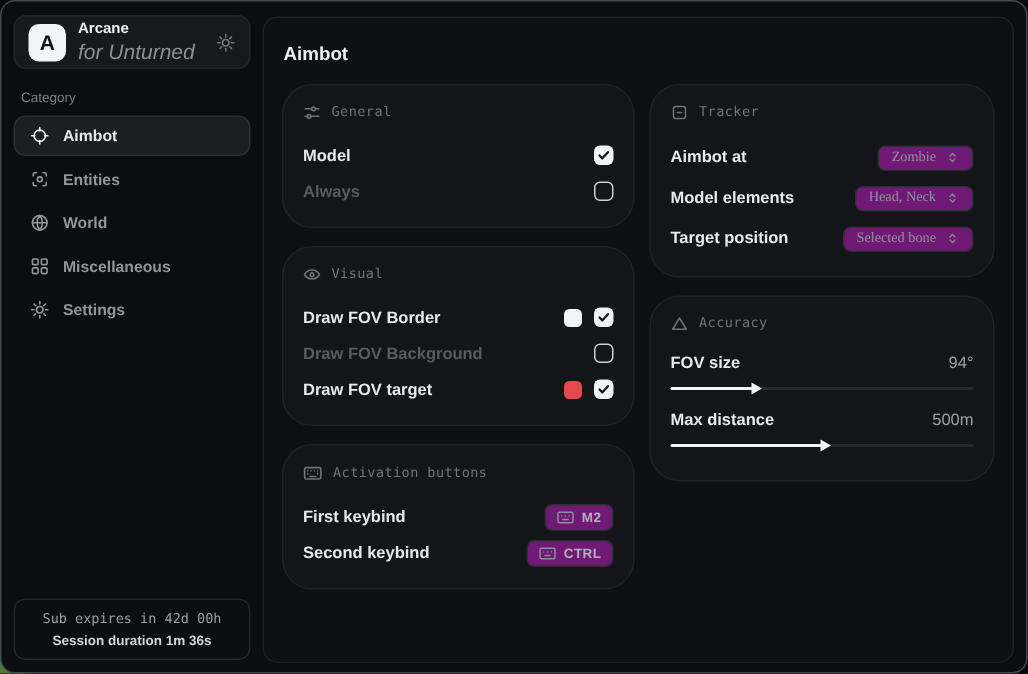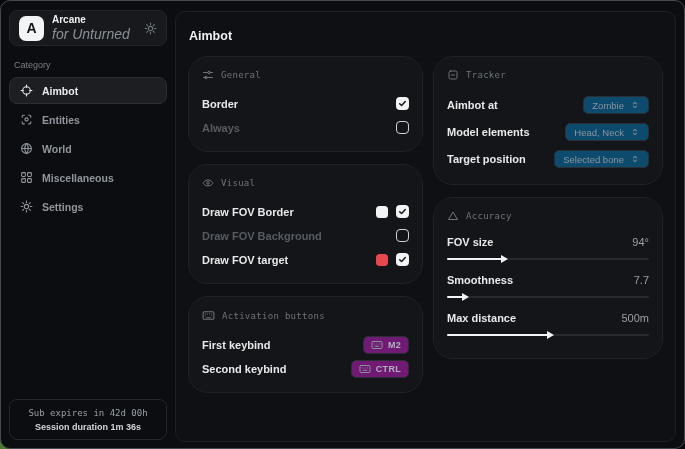--- a/index.html
+++ b/index.html
@@ -51,22 +51,22 @@
   
   .checkbox { width:13px; height:13px; border-radius:4px; cursor:pointer;
     display:flex; align-items:center; justify-content:center; }
   .checkbox.checked { background:#f2f3f5; }
   .checkbox.unchecked { border:1.5px solid #ced2d7; background:transparent; }
   .swatch { width:12px; height:12px; border-radius:3.5px; cursor:pointer; }
   .keybadge { display:flex; align-items:center; gap:5px; background:#701a75;
     border:1px solid #2b2e33; border-radius:5px; padding:2px 7px; cursor:pointer; }
   .keybadge .kicon { display:flex; color:#8a9097; }
   .keybadge .ktext { font-size:9px; font-weight:700; color:#aeb3ba; letter-spacing:.3px; }
-  .dropdown { display:flex; align-items:center; gap:6px; background:#0c4a6e;
-    border:1px solid #2b2e33; border-radius:5px; padding:2.5px 8px; cursor:pointer; }
+  .dropdown { display:flex; align-items:center; gap:6px; background:#701a75;
+    border:1px solid #2b2e33; border-radius:5px; padding:2.5px 8px; cursor:pointer;font-family:Liberation Serif, serif; }
   .dropdown .dtext { font-size:9.5px; color:#8f949b; }
   .dropdown .dicon { display:flex; color:#7c828a; }
 
   
   .acc-row { margin-bottom:7px; }
   .acc-top { display:flex; align-items:center; justify-content:space-between; min-height:18px; }
   .acc-value { font-size:11px; color:#9aa0a7; }
   .slider { position:relative; height:10px; margin:3px 0 6px; cursor:pointer; }
   .slider .track { position:absolute; top:4px; left:0; right:0; height:2px;
     background:#26292d; border-radius:2px; }
@@ -171,21 +171,21 @@
             <span class="hicon">
               <svg width="12" height="12" viewBox="0 0 24 24" fill="none" stroke="currentColor" stroke-width="2" stroke-linecap="round">
                 <path d="M3 7h8M17 7h4M3 17h4M11 17h10"></path>
                   <circle cx="14" cy="7" r="2.5"></circle>
                   <circle cx="8" cy="17" r="2.5"></circle>
               </svg>
             </span>
             <span>General</span>
           </div>
           <div class="row">
-            <span class="row-label">Border</span>
+            <span class="row-label">Model</span>
             <span class="checkbox checked">
               <svg width="9" height="9" viewBox="0 0 24 24" fill="none" stroke="#15171a" stroke-width="4" stroke-linecap="round" stroke-linejoin="round">
                   <path d="M4.5 12.5l5 5L19.5 6.5"></path>
                 </svg>
             </span>
           </div>
           <div class="row">
             <span class="row-label muted">Always</span>
             <span class="checkbox unchecked"></span>
           </div>
@@ -327,30 +327,20 @@
             <div class="acc-top">
               <span class="row-label">FOV size</span>
               <span class="acc-value">94°</span>
             </div>
             <div class="slider">
               <div class="track"></div>
               <div class="fill" style="width: 27%;"></div>
             </div>
           </div>
 
-          <div class="acc-row">
-            <div class="acc-top">
-              <span class="row-label">Smoothness</span>
-              <span class="acc-value">7.7</span>
-            </div>
-            <div class="slider">
-              <div class="track"></div>
-              <div class="fill" style="width: 8%;"></div>
-            </div>
-          </div>
 
           <div class="acc-row" style="margin-bottom:0">
             <div class="acc-top">
               <span class="row-label">Max distance</span>
               <span class="acc-value">500m</span>
             </div>
             <div class="slider">
               <div class="track"></div>
               <div class="fill" style="width: 50%;"></div>
             </div>

